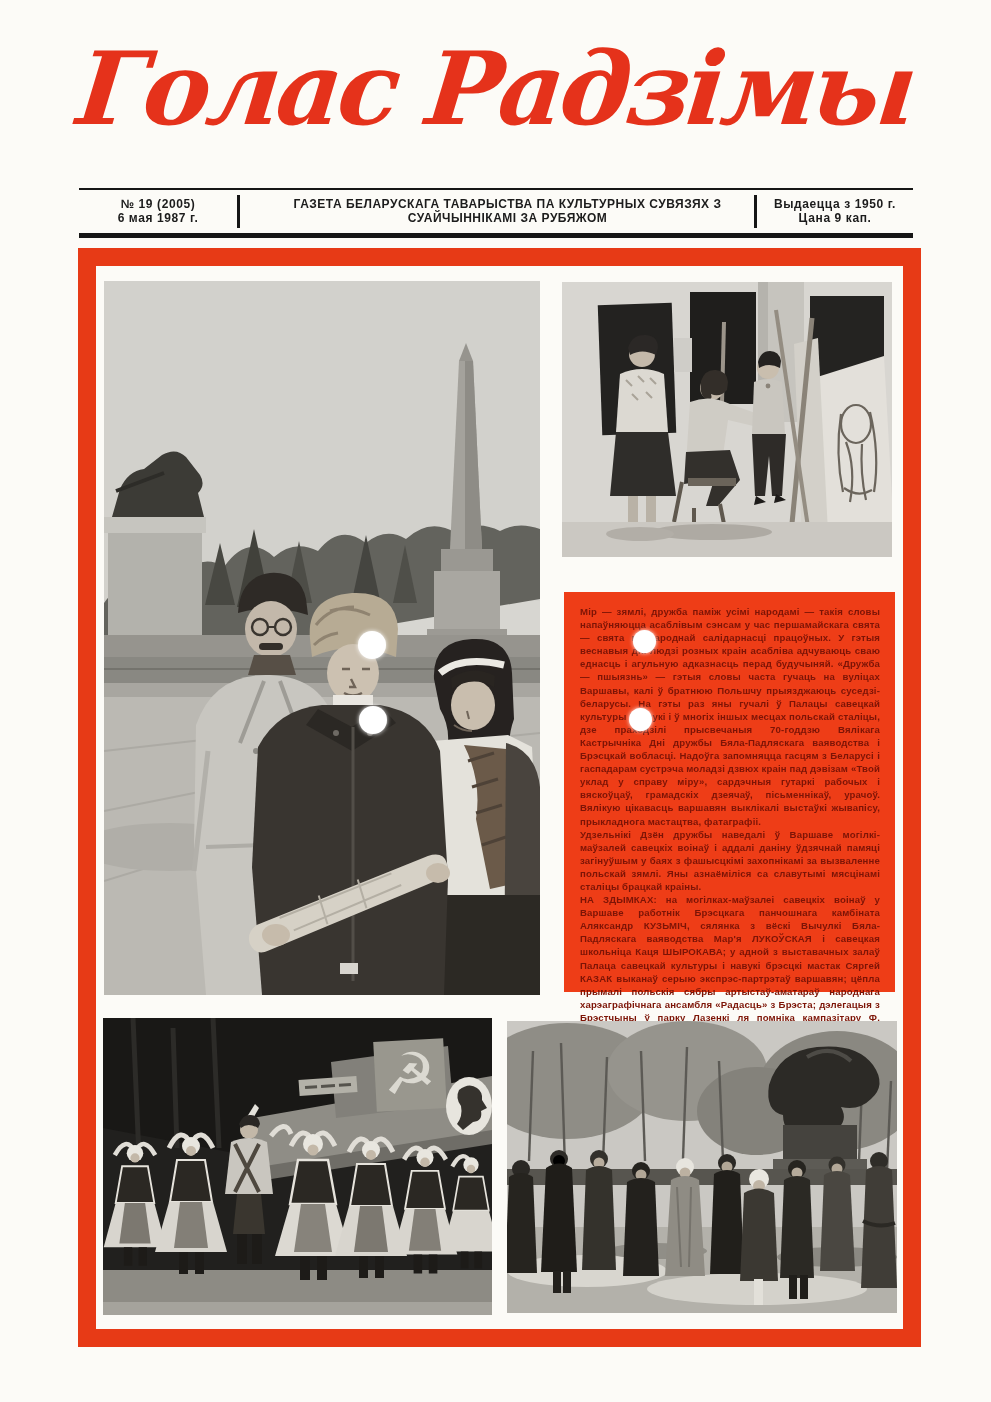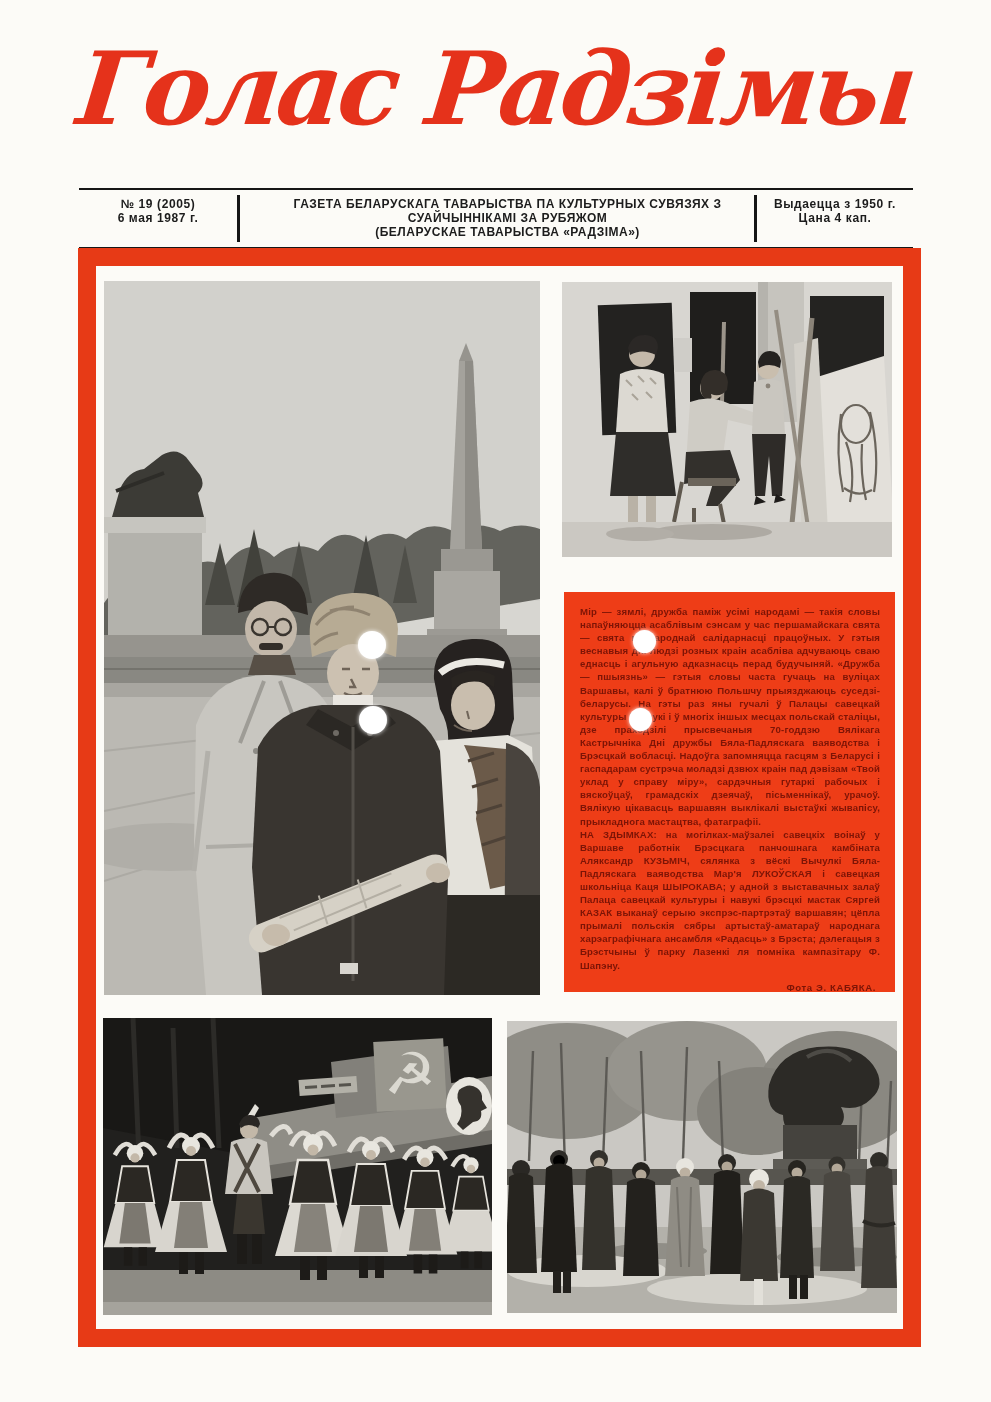--- a/index.html
+++ b/index.html
@@ -51,26 +51,25 @@
   </header>
 
   <div class="info-bar">
     <div class="info-cell info-left">
       <div>№ 19 (2005)</div>
       <div>6 мая 1987 г.</div>
     </div>
     <div class="vdiv"></div>
     <div class="info-cell info-center">
       <div>ГАЗЕТА БЕЛАРУСКАГА ТАВАРЫСТВА ПА КУЛЬТУРНЫХ СУВЯЗЯХ З СУАЙЧЫННІКАМІ ЗА РУБЯЖОМ</div>
-      <div>(БЕЛАРУСКАЕ ТАВАРЫСТВА «РАДЗІМА»)</div>
     </div>
     <div class="vdiv"></div>
     <div class="info-cell info-right">
       <div>Выдаецца з 1950 г.</div>
-      <div>Цана 4 кап.</div>
+      <div>Цана 9 кап.</div>
     </div>
   </div>
 
   <div class="frame">
 
     <div class="photo photo1">
       <svg viewBox="0 0 436 714" preserveAspectRatio="none">
         <rect width="436" height="714" fill="#d7d6d1"></rect>
         <rect width="436" height="320" fill="#d2d1cc"></rect>
 
@@ -202,20 +201,21 @@
           <path d="M194,214 l10,6 -12,3 z M214,212 l10,6 -12,3 z" fill="#1d1b19"></path>
         </g>
         <rect x="0" y="240" width="330" height="35" fill="#cbc8c2"></rect>
         <ellipse cx="150" cy="250" rx="60" ry="8" fill="#aeaaa3"></ellipse>
         <ellipse cx="78" cy="252" rx="34" ry="7" fill="#b2aea7"></ellipse>
       </svg>
     </div>
 
     <article class="article">
       <p>Мір — зямлі, дружба паміж усімі народамі — такія словы напаўняюцца асаблівым сэнсам у час першамайскага свята — свята міжнароднай салідарнасці працоўных. У гэтыя веснавыя дні людзі розных краін асабліва адчуваюць сваю еднасць і агульную адказнасць перад будучыняй. «Дружба — пшыязнь» — гэтыя словы часта гучаць на вуліцах Варшавы, калі ў братнюю Польшчу прыязджаюць суседзі-беларусы. На гэты раз яны гучалі ў Палацы савецкай культуры і навукі і ў многіх іншых месцах польскай сталіцы, дзе праходзілі прысвечаныя 70-годдзю Вялікага Кастрычніка Дні дружбы Бяла-Падляскага ваяводства і Брэсцкай вобласці. Надоўга запомняцца гасцям з Беларусі і гаспадарам сустрэча моладзі дзвюх краін пад дэвізам «Твой уклад у справу міру», сардэчныя гутаркі рабочых і вяскоўцаў, грамадскіх дзеячаў, пісьменнікаў, урачоў. Вялікую цікавасць варшавян выклікалі выстаўкі жывапісу, прыкладнога мастацтва, фатаграфіі.</p>
+      <p>Удзельнікі Дзён дружбы наведалі ў Варшаве могілкі-маўзалей савецкіх воінаў і аддалі даніну ўдзячнай памяці загінуўшым у баях з фашысцкімі захопнікамі за вызваленне польскай зямлі. Яны азнаёміліся са славутымі мясцінамі сталіцы брацкай краіны.</p>
       <p>НА ЗДЫМКАХ: на могілках-маўзалеі савецкіх воінаў у Варшаве работнік Брэсцкага панчошнага камбіната Аляксандр КУЗЬМІЧ, сялянка з вёскі Вычулкі Бяла-Падляскага ваяводства Мар'я ЛУКОЎСКАЯ і савецкая школьніца Каця ШЫРОКАВА; у адной з выставачных залаў Палаца савецкай культуры і навукі брэсцкі мастак Сяргей КАЗАК выканаў серыю экспрэс-партрэтаў варшавян; цёпла прымалі польскія сябры артыстаў-аматараў народнага харэаграфічнага ансамбля «Радасць» з Брэста; дэлегацыя з Брэстчыны ў парку Лазенкі ля помніка кампазітару Ф. Шапэну.</p>
       <p class="credit">Фота Э. КАБЯКА.</p>
     </article>
 
     <div class="photo photo3">
       <svg viewBox="0 0 389 297" preserveAspectRatio="none">
         <rect width="389" height="297" fill="#21201e"></rect>
         <path d="M0,0 h389 v120 l-180,30 L0,110 z" fill="#191816"></path>
         <path d="M30,0 l6,140 M70,10 l4,120 M110,0 l6,130" stroke="#2c2b28" stroke-width="5"></path>
 

